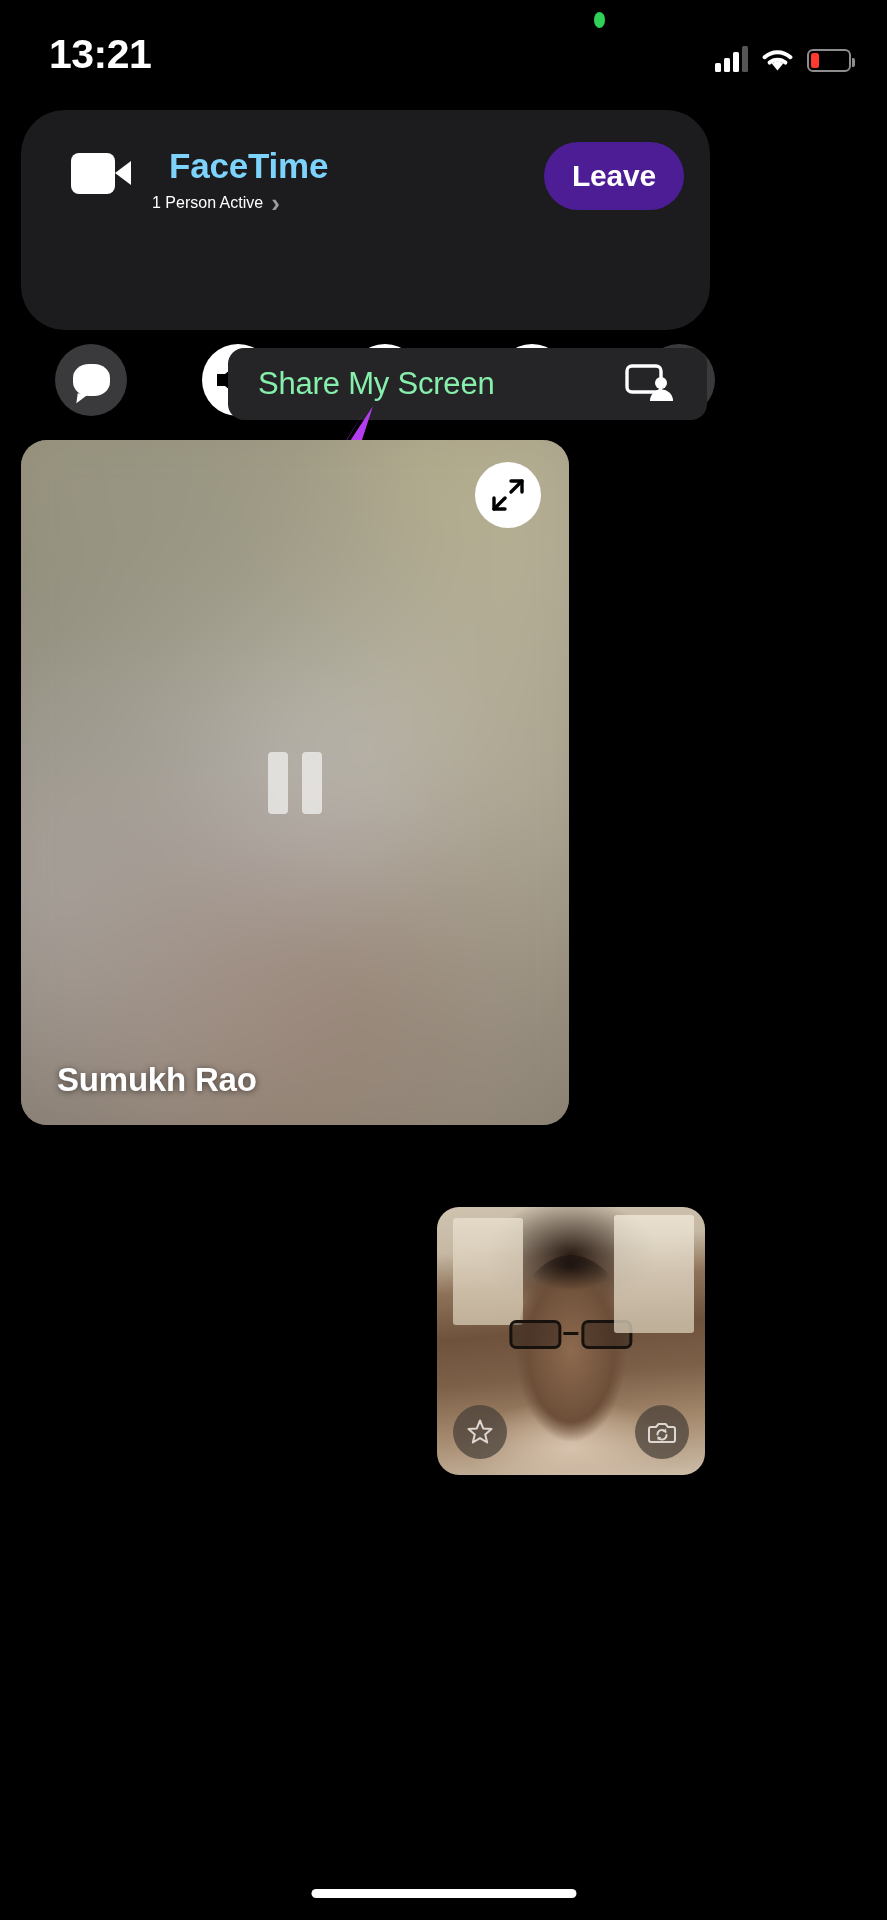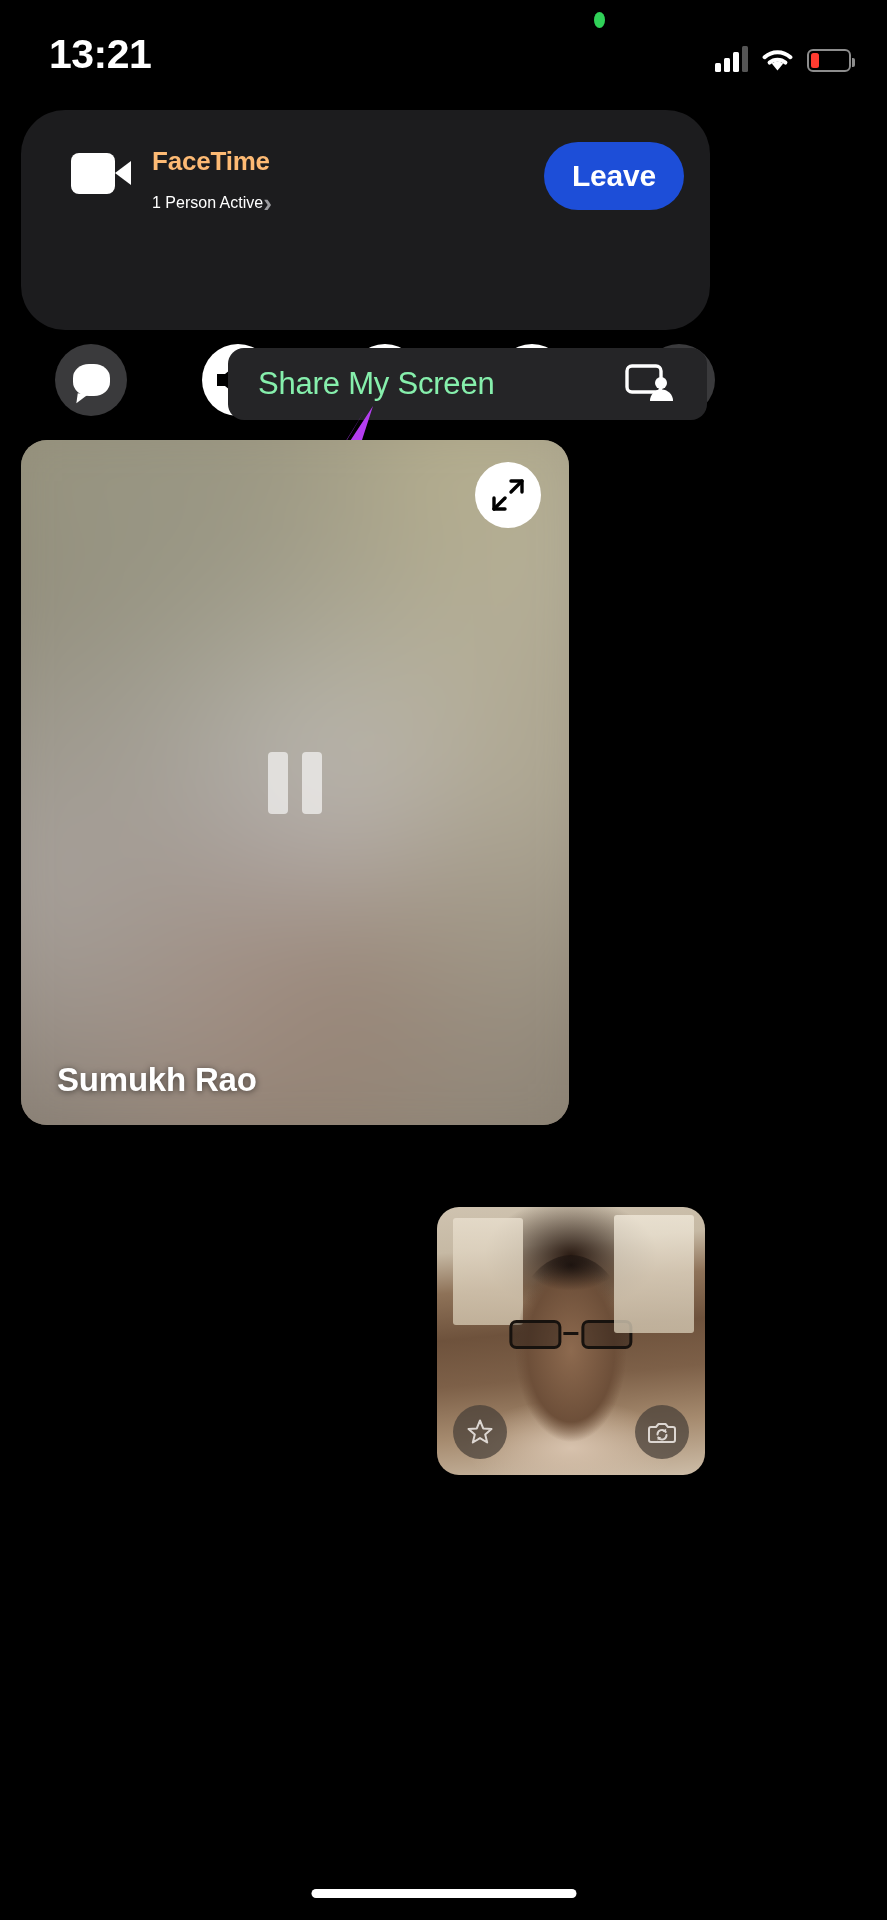--- a/index.html
+++ b/index.html
@@ -63,34 +63,34 @@
     background:#fff; border-radius:8px;
   }
   #ft-video-icon .lens{
     position:absolute; left:44px; top:8px;
     width:0; height:0;
     border-top:12px solid transparent;
     border-bottom:12px solid transparent;
     border-right:16px solid #fff;
   }
   #ft-title{
-    position:absolute; left:131px; top:36px;
-    font-size:26px; font-weight:bold; color:#fdba74; letter-spacing:-0.2px;
+    position:absolute; left:148px; top:36px;
+    font-size:35px; font-weight:bold; color:#7dd3fc; letter-spacing:-0.2px;
   }
   #ft-subtitle-row{
     position:absolute; left:131px; top:80px;
-    display:flex; align-items:center; gap:0;
+    display:flex; align-items:center; gap:8px;
   }
   #ft-chevron{
     font-size:26px; color:#9b9b9f; font-weight:bold; line-height:1;
   }
   #leave-button{
     position:absolute; right:26px; top:32px;
     width:140px; height:68px; border-radius:34px;
-    background:#1d4ed8; color:#fff;
+    background:#4c1d95; color:#fff;
     font-size:30px; font-weight:bold;
     display:flex; align-items:center; justify-content:center;
     border:none; cursor:pointer; letter-spacing:-0.2px;
   }
 
   
   #control-row{
     position:absolute; left:34px; top:234px;
     width:660px; height:72px;
     display:flex; align-items:center;

